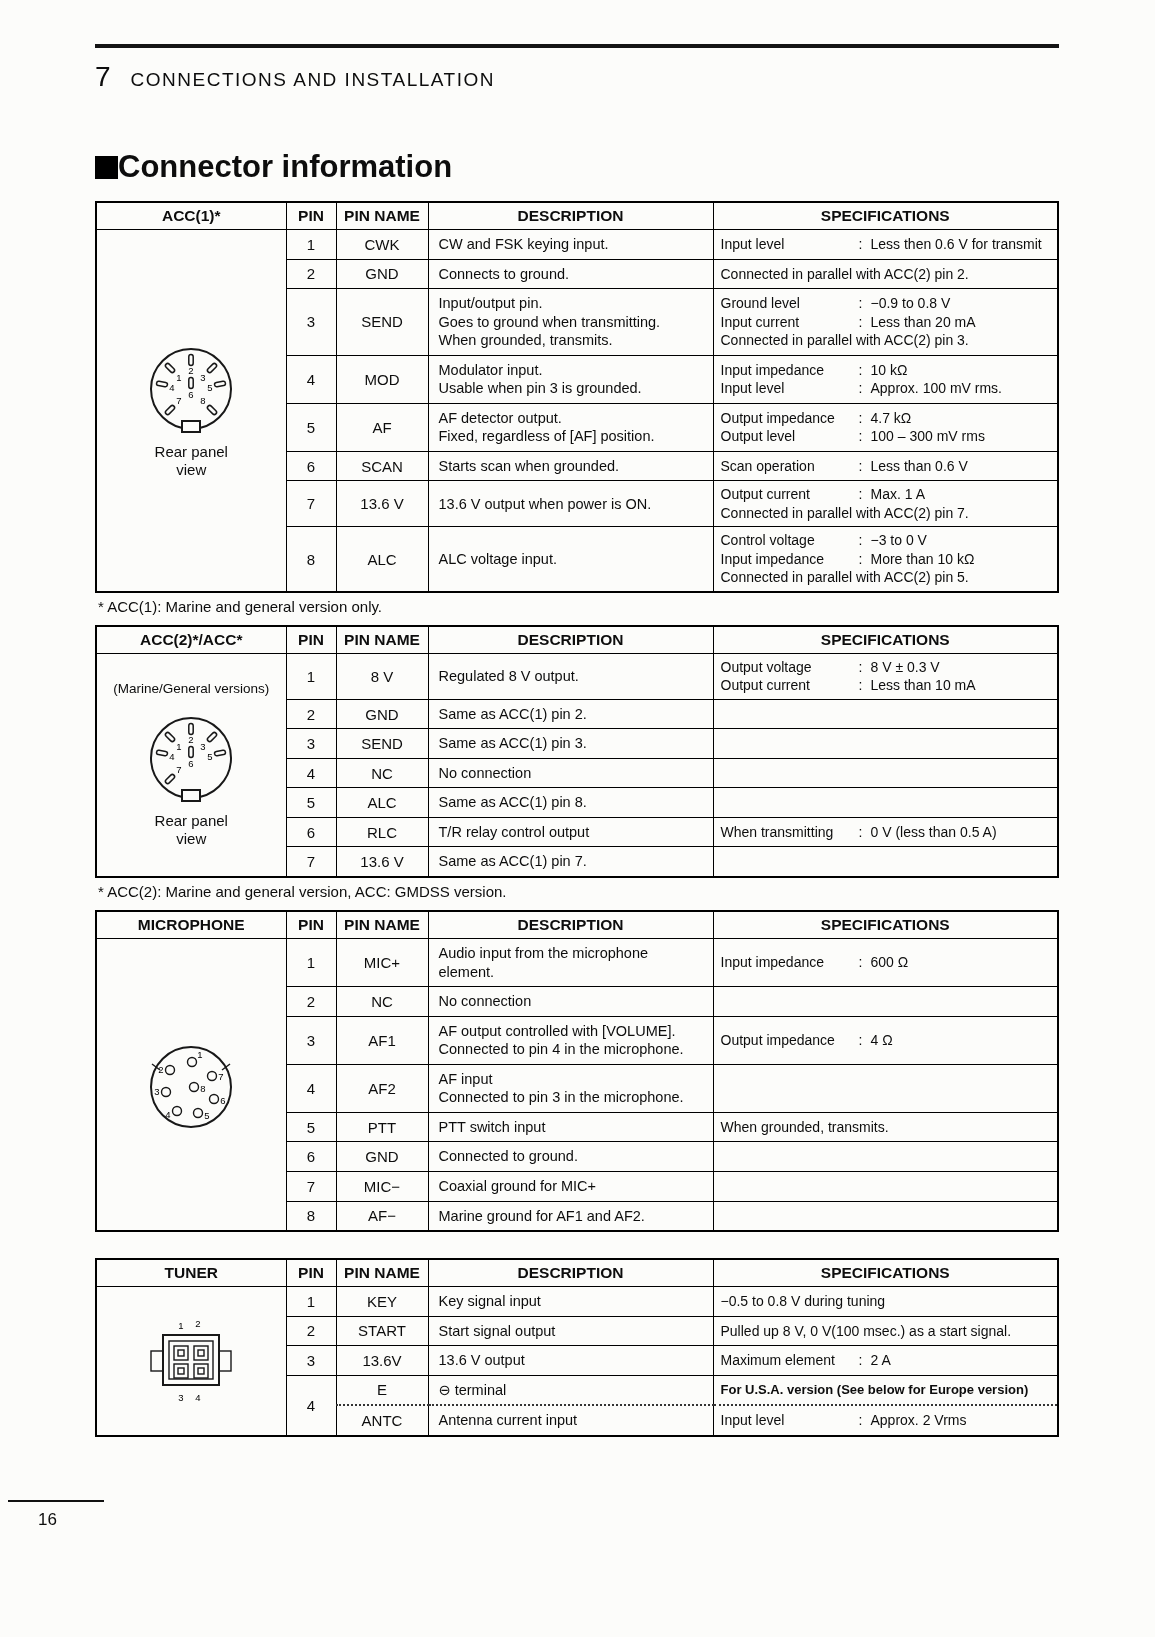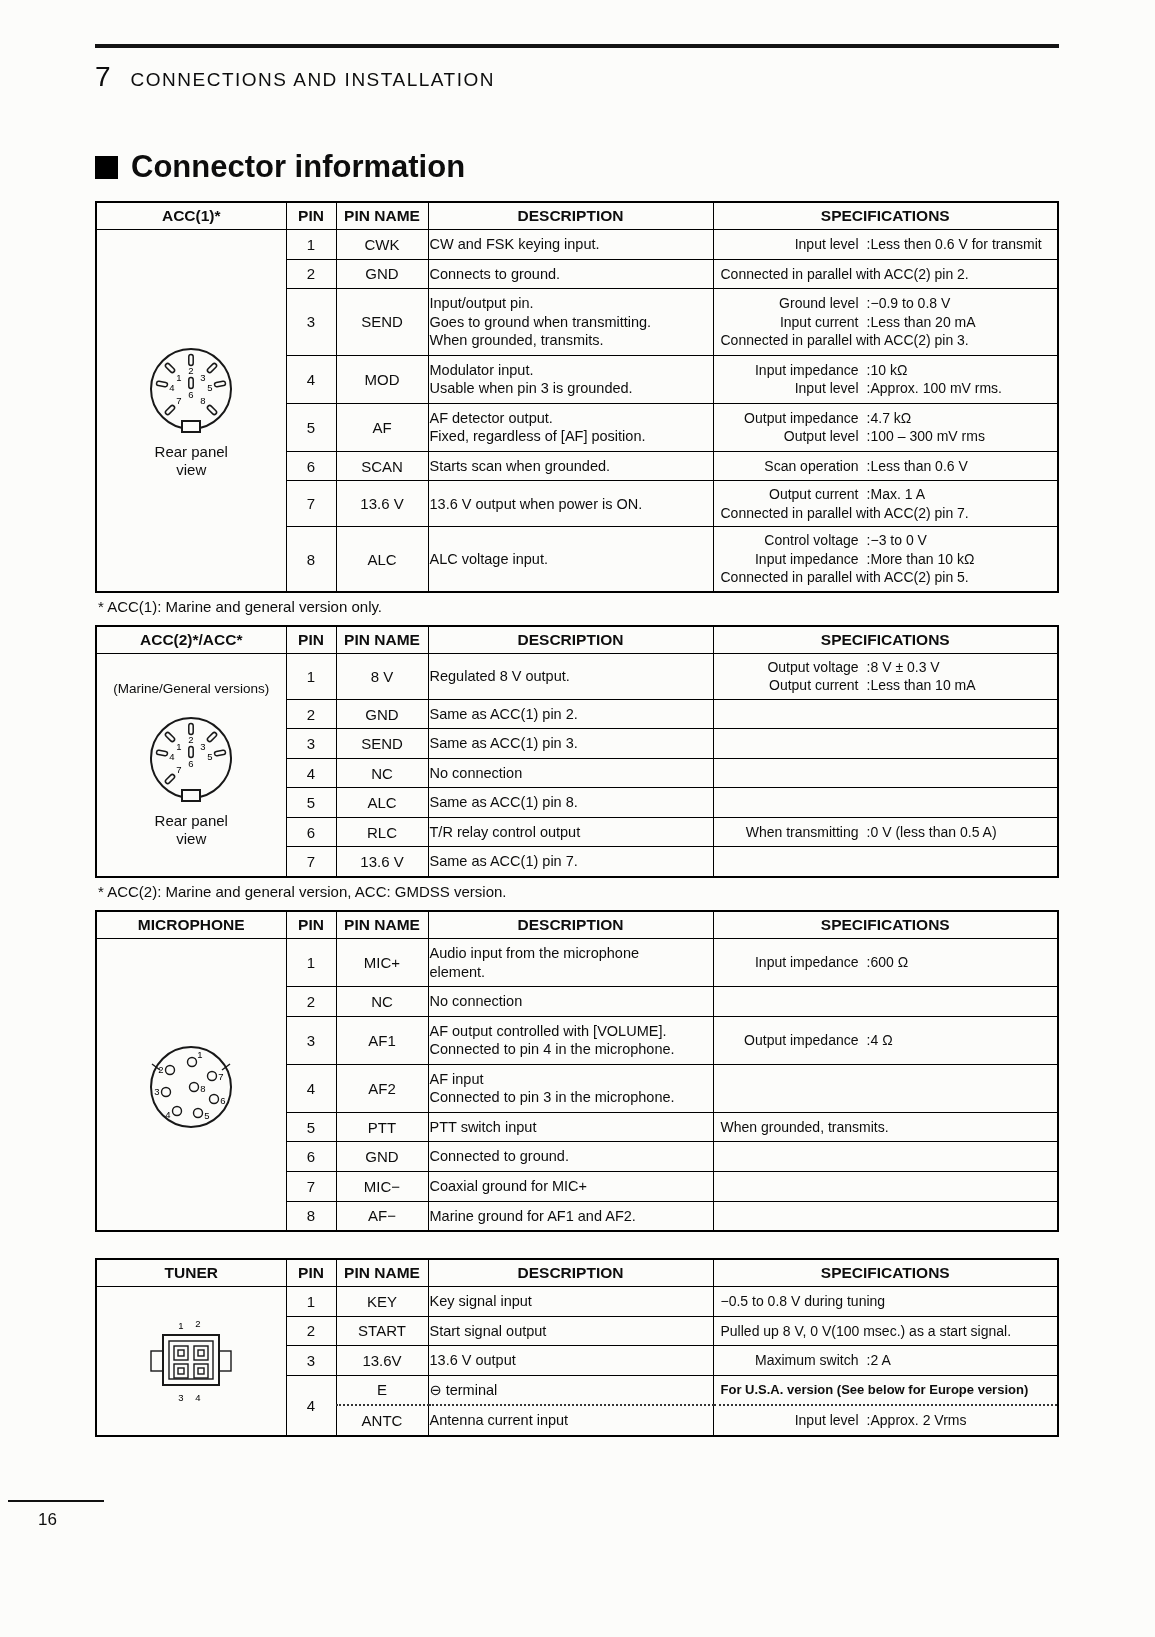--- a/index.html
+++ b/index.html
@@ -10,30 +10,30 @@
     color: #0d0d0d;
   }
   .page { position: relative; width: 1155px; height: 1637px; overflow: hidden; }
   .content { padding: 0 96px 0 95px; }
 
   .top-rule { margin-top: 44px; height: 4px; background: #141414; }
   .chapter-line { margin-top: 13px; display: flex; align-items: baseline; gap: 20px; }
   .chapter-num { font-size: 28px; }
   .chapter-title { font-size: 19px; letter-spacing: 1.5px; }
 
-  .section-title { margin-top: 56px; margin-bottom: 16px; display: flex; align-items: center; gap: 13px; font-size: 31px; font-weight: bold; }
+  .section-title { margin-top: 56px; margin-bottom: 16px; display: flex; align-items: center; font-size: 31px; font-weight: bold; }
   .sq { width: 23px; height: 23px; background: #000; flex: 0 0 auto; }
 
   table.ctable { width: 100%; border-collapse: collapse; border: 2px solid #000; table-layout: fixed; background: #fcfcfa; }
   .ctable th, .ctable td { border: 1px solid #000; }
   .ctable thead th { font-size: 15.5px; font-weight: bold; text-align: center; padding: 4px 2px; }
   .pin-cell { text-align: center; font-size: 15px; }
   .pinname-cell { text-align: center; font-size: 15px; }
-  .desc-cell { font-size: 14.5px; padding: 5px 1px; white-space: pre-line; line-height: 1.28; }
-  .spec-cell { font-size: 14px; padding: 4px 7px; line-height: 1.32; vertical-align: middle; text-align: right; }
+  .desc-cell { font-size: 14.5px; padding: 5px 10px; white-space: pre-line; line-height: 1.28; }
+  .spec-cell { font-size: 14px; padding: 4px 7px; line-height: 1.32; vertical-align: middle; }
   .spec-line { display: flex; align-items: baseline; }
   .spec-label { min-width: 138px; flex: 0 0 auto; }
   .spec-colon { flex: 0 0 12px; }
   .spec-bold .spec-text { font-weight: bold; font-size: 13px; }
   tr.dotted td { border-top: 2px dotted #333; }
 
   .connector-cell { vertical-align: middle; }
   .conn-art { display: flex; flex-direction: column; align-items: center; justify-content: center; gap: 4px; padding: 6px 4px; }
   .art-note { font-size: 13.5px; white-space: nowrap; margin-bottom: 10px; }
   .art-caption { font-size: 15px; text-align: center; white-space: pre-line; line-height: 1.2; }
@@ -531,21 +531,21 @@
                   <span class="spec-text">Pulled up 8 V,  0 V(100 msec.) as a start signal.</span>
                 </div>
               </td>
             </tr>
             <tr>
               <td class="pin-cell">3</td>
               <td class="pinname-cell">13.6V</td>
               <td class="desc-cell">13.6 V output</td>
               <td class="spec-cell">
                 <div class="spec-line">
-                  <span class="spec-label">Maximum switch</span>
+                  <span class="spec-label">Maximum element</span>
                   <span class="spec-colon">:</span>
                   <span class="spec-value">2 A</span>
                 </div>
               </td>
             </tr>
             <tr>
               <td class="pin-cell" rowspan="2">4</td>
               <td class="pinname-cell">E</td>
               <td class="desc-cell">⊖ terminal</td>
               <td class="spec-cell">

